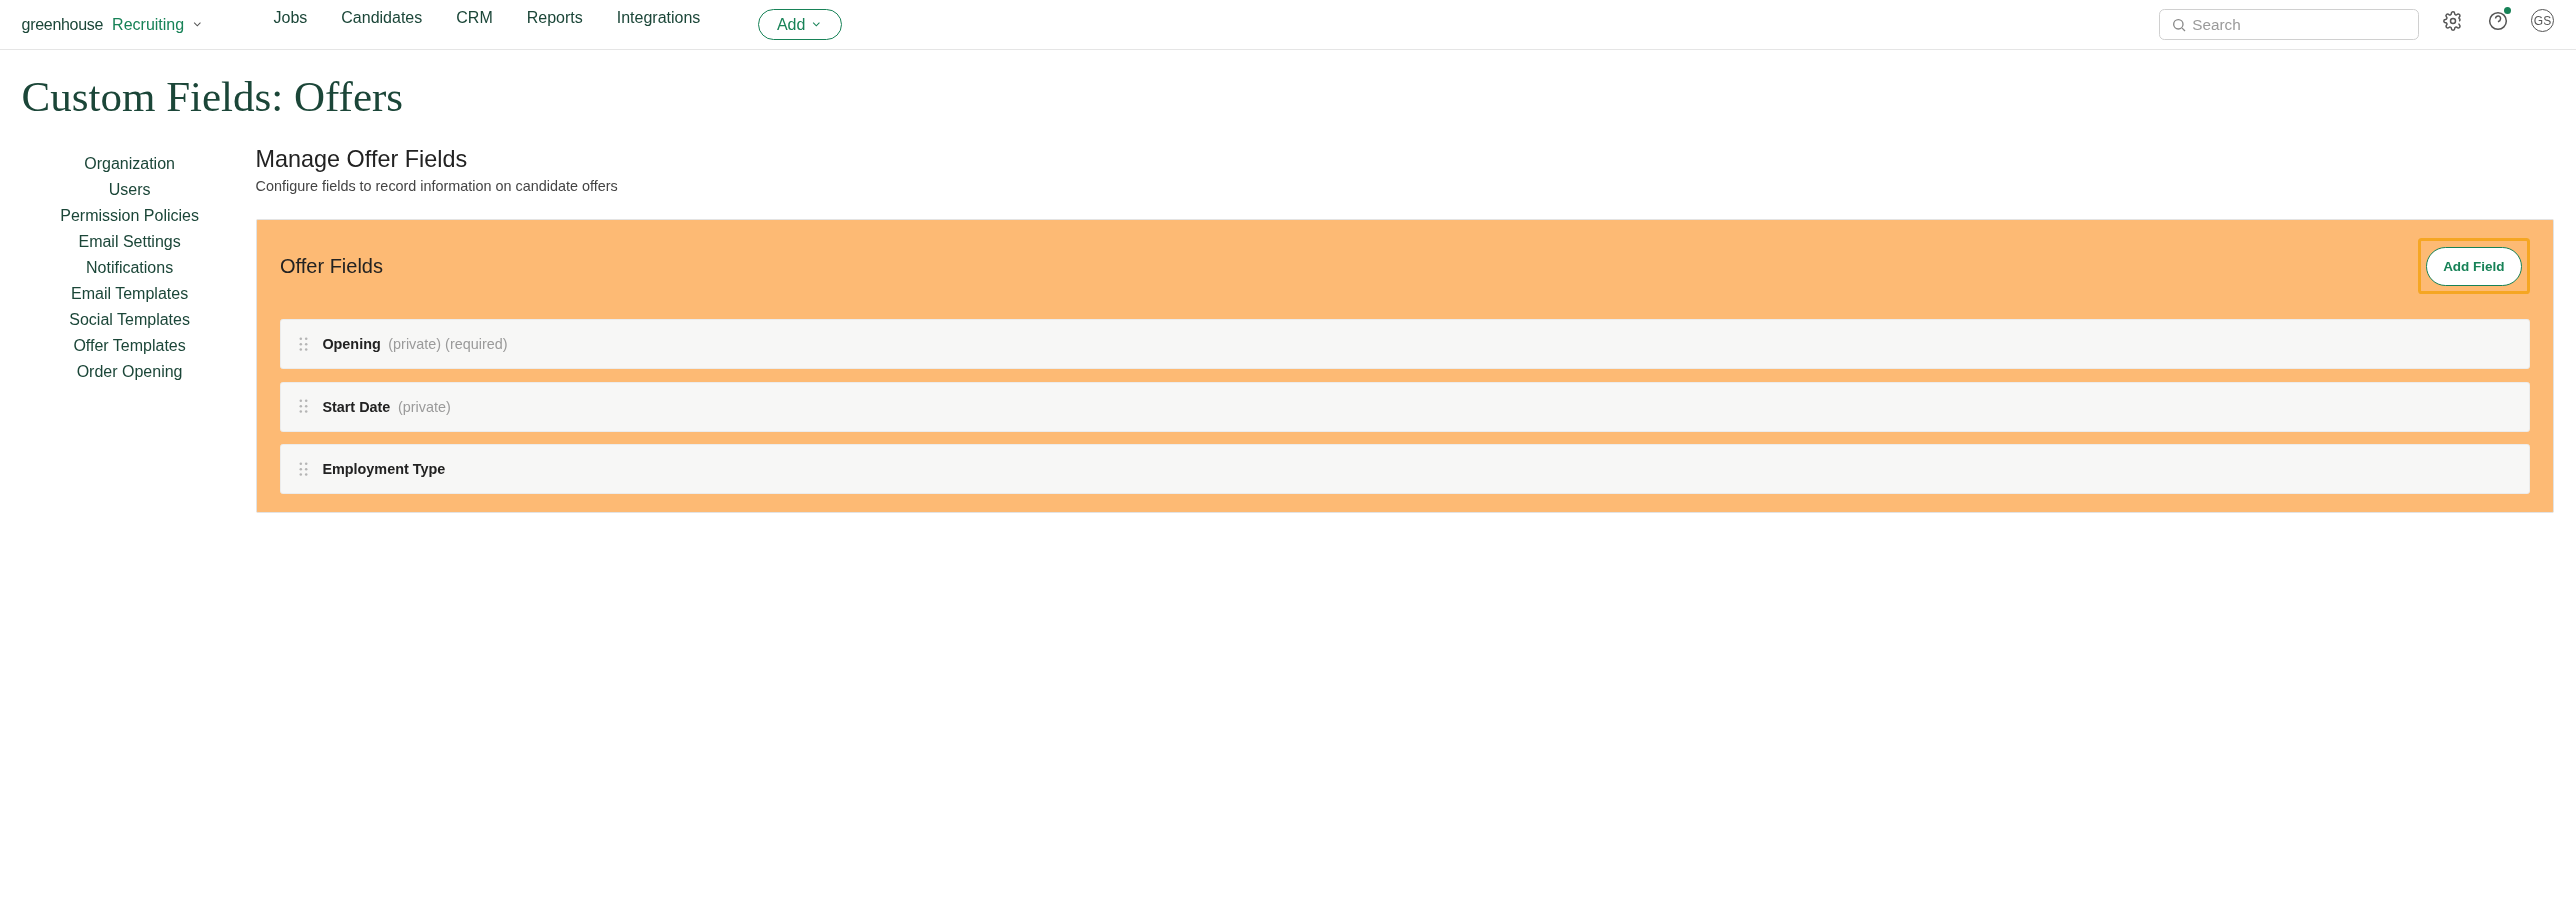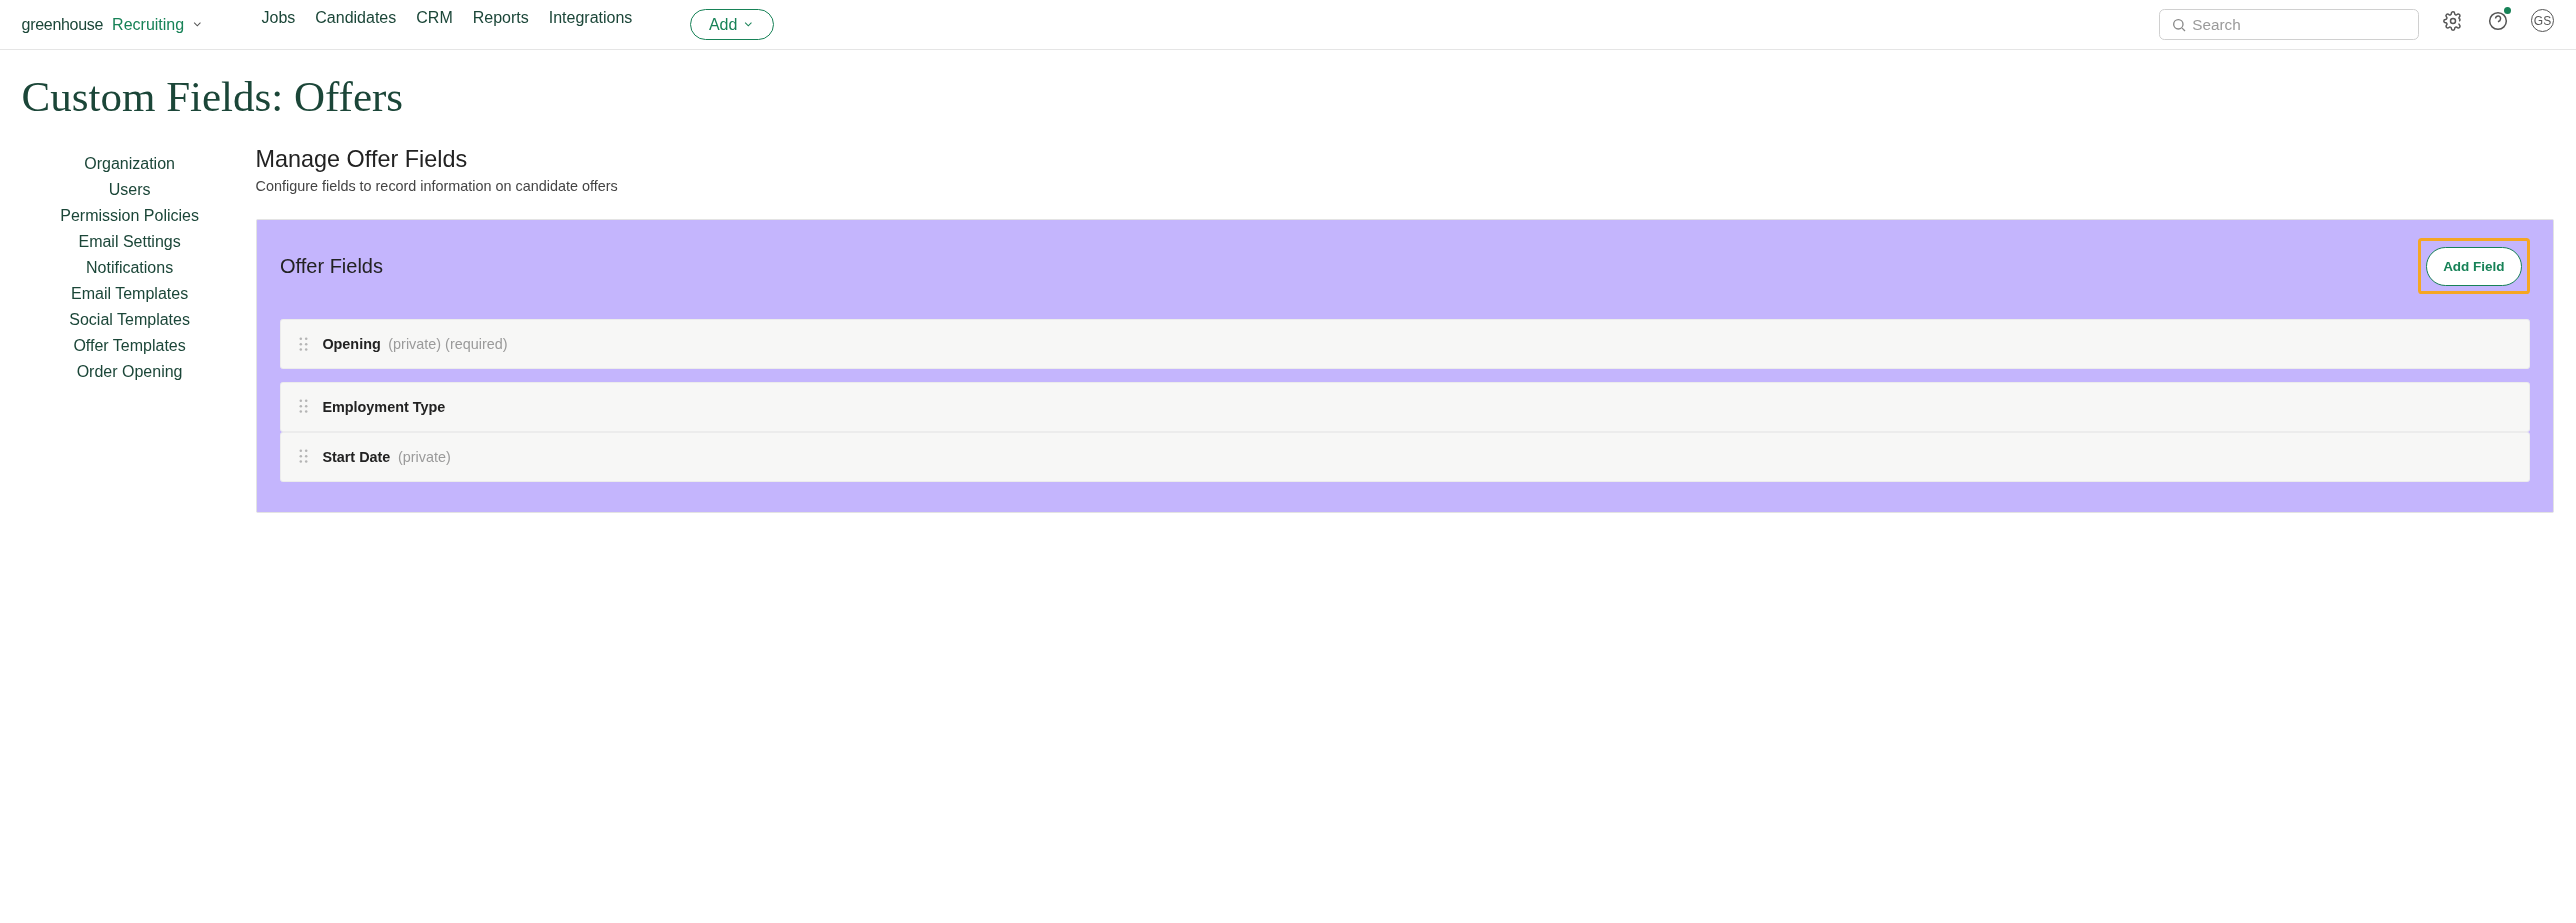--- a/index.html
+++ b/index.html
@@ -21,22 +21,22 @@
     display: flex;
     align-items: center;
     gap: 7.2px;
     font-size: 16px;
     cursor: pointer;
   }
   .brand .gh { color: #1b4638; font-weight: 500; letter-spacing: -0.3px;}
   .brand .rec { color: #178257; font-weight: 400; margin-left:1.8px;}
   .nav-links {
     display: flex;
-    gap: 20px;
-    margin-left: 36px;
+    gap: 34px;
+    margin-left: 48px;
   }
   .nav-links a {
     color: #1b4638;
     text-decoration: none;
     font-size: 16px;
     cursor: pointer;
   }
   .add-btn {
     margin-left: 36px;
     border: 1.3px solid #178257;
@@ -134,21 +134,21 @@
   .section-sub {
     font-size: 14.4px;
     color: #444;
     margin-bottom: 25px;
   }
 
   .panel {
     border: 0.9px solid #e3e3e3;
     border-radius: 1.8px;
     padding: 18px 23.4px;
-    background: #c4b5fd;
+    background: #fdba74;
   }
   .panel-header {
     display: flex;
     align-items: center;
     justify-content: space-between;
     margin-bottom: 25px;
   }
   .panel-header h3 {
     font-size: 20px;
     font-weight: 400;
@@ -299,50 +299,50 @@
               <circle cx="2" cy="14" r="1.4"></circle>
               <circle cx="8" cy="14" r="1.4"></circle>
             </svg>
         </span>
         <span>
           <span class="field-name">Opening</span>
           <span class="field-meta">(private) (required)</span>
         </span>
       </div>
 
+      <div class="field-row">
+        <span class="drag-handle">
+          <svg width="9" height="14.4" viewBox="0 0 10 16" fill="#b5b5b5">
+              <circle cx="2" cy="2" r="1.4"></circle>
+              <circle cx="8" cy="2" r="1.4"></circle>
+              <circle cx="2" cy="8" r="1.4"></circle>
+              <circle cx="8" cy="8" r="1.4"></circle>
+              <circle cx="2" cy="14" r="1.4"></circle>
+              <circle cx="8" cy="14" r="1.4"></circle>
+            </svg>
+        </span>
+        <span>
+          <span class="field-name">Start Date</span>
+          <span class="field-meta">(private)</span>
+        </span>
+      </div>
+
       <div class="field-row" style="margin-bottom:0;">
         <span class="drag-handle">
           <svg width="9" height="14.4" viewBox="0 0 10 16" fill="#b5b5b5">
               <circle cx="2" cy="2" r="1.4"></circle>
               <circle cx="8" cy="2" r="1.4"></circle>
               <circle cx="2" cy="8" r="1.4"></circle>
               <circle cx="8" cy="8" r="1.4"></circle>
               <circle cx="2" cy="14" r="1.4"></circle>
               <circle cx="8" cy="14" r="1.4"></circle>
             </svg>
         </span>
         <span>
           <span class="field-name">Employment Type</span>
           <span class="field-meta"></span>
         </span>
       </div>
 
-      <div class="field-row">
-        <span class="drag-handle">
-          <svg width="9" height="14.4" viewBox="0 0 10 16" fill="#b5b5b5">
-              <circle cx="2" cy="2" r="1.4"></circle>
-              <circle cx="8" cy="2" r="1.4"></circle>
-              <circle cx="2" cy="8" r="1.4"></circle>
-              <circle cx="8" cy="8" r="1.4"></circle>
-              <circle cx="2" cy="14" r="1.4"></circle>
-              <circle cx="8" cy="14" r="1.4"></circle>
-            </svg>
-        </span>
-        <span>
-          <span class="field-name">Start Date</span>
-          <span class="field-meta">(private)</span>
-        </span>
-      </div>
-
     </div>
   </div>
 </div>
 
 
 </body></html>

